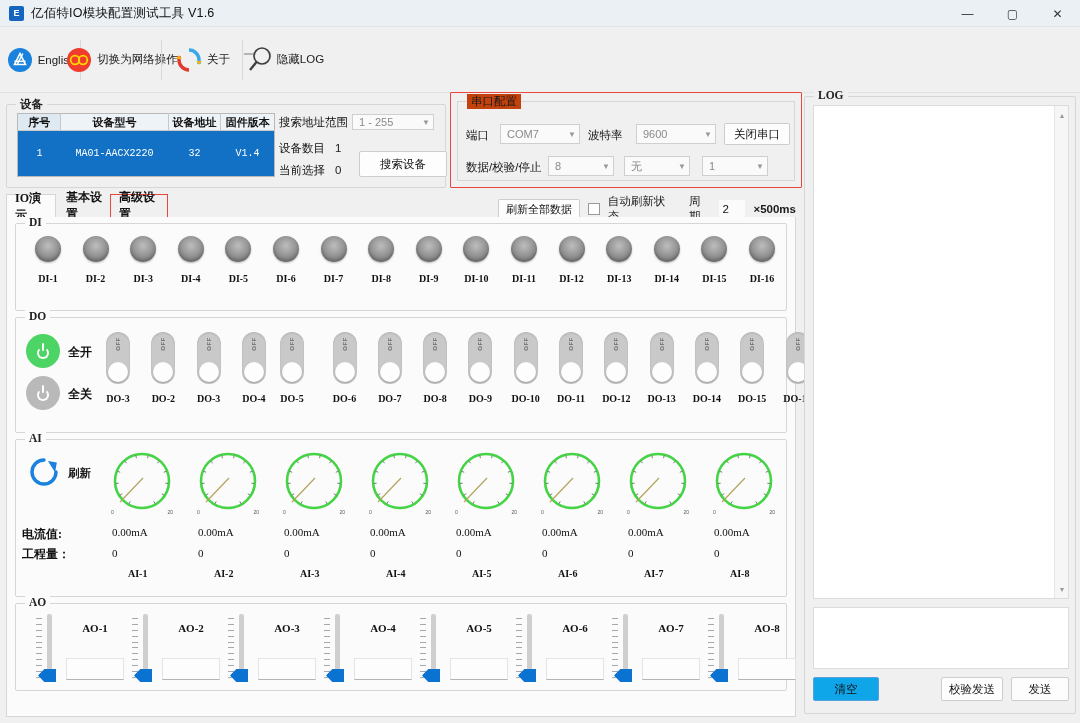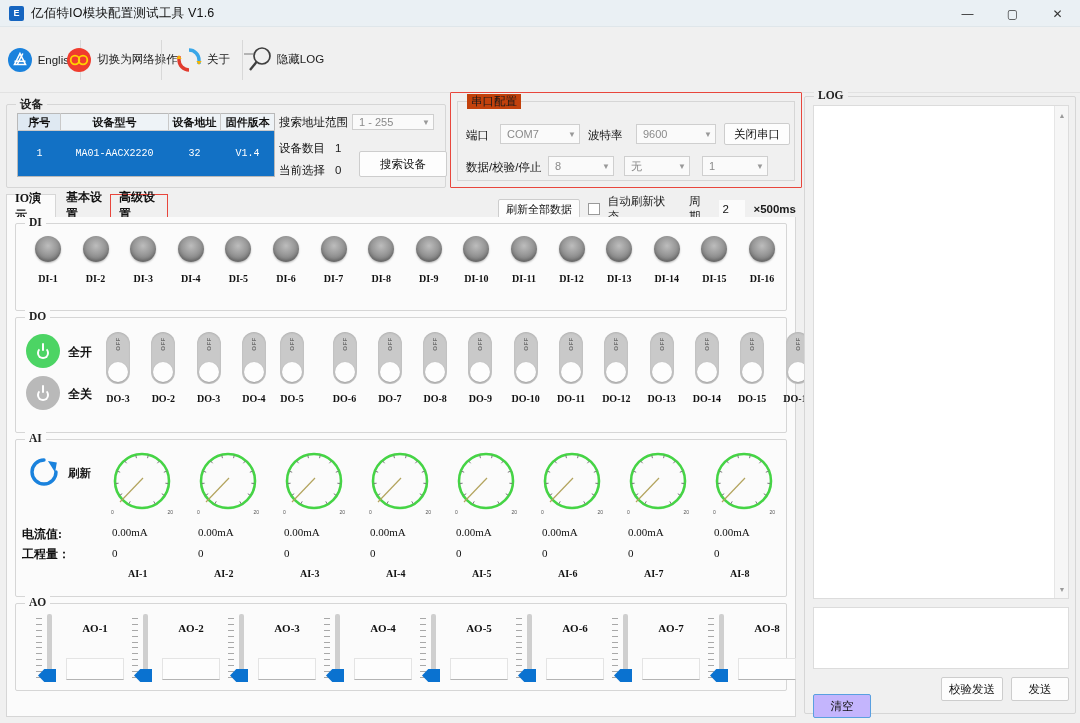--- a/index.html
+++ b/index.html
@@ -243,22 +243,22 @@
     position: absolute; right: 0; top: 0; width: 14px; height: 100%;
     background: #f6f6f6; border-left: 1px solid #e6e6e6;
   }
   .sb-arrow { position: absolute; left: 0; width: 14px; height: 14px;
     display: flex; align-items: center; justify-content: center; font-size: 7px; color: #9a9a9a; }
   .send-box {
     position: absolute; left: 8px; top: 510px; width: 256px; height: 62px;
     background: #fff; border: 1px solid #dcdcdc;
   }
   .log-btns { position: absolute; left: 8px; top: 580px; width: 256px; height: 24px; }
-  #btn-clear { position: absolute; left: 0; top: 0; width: 58px; height: 24px;
-    border: 1px solid #5aa0e0; background: #c4b5fd; margin-top: 17px; }
+  #btn-clear { position: absolute; left: 0; top: 0; width: 66px; height: 24px;
+    border: 1px solid #5aa0e0; background: #0ea5e9; }
   #btn-check-send { position: absolute; left: 128px; top: 0; width: 62px; height: 24px; }
   #btn-send { position: absolute; left: 198px; top: 0; width: 58px; height: 24px; }
 </style>
 </head>
 <body>
 
 <div id="app">
 
   <div class="titlebar">
     <div class="title-icon">E</div>

